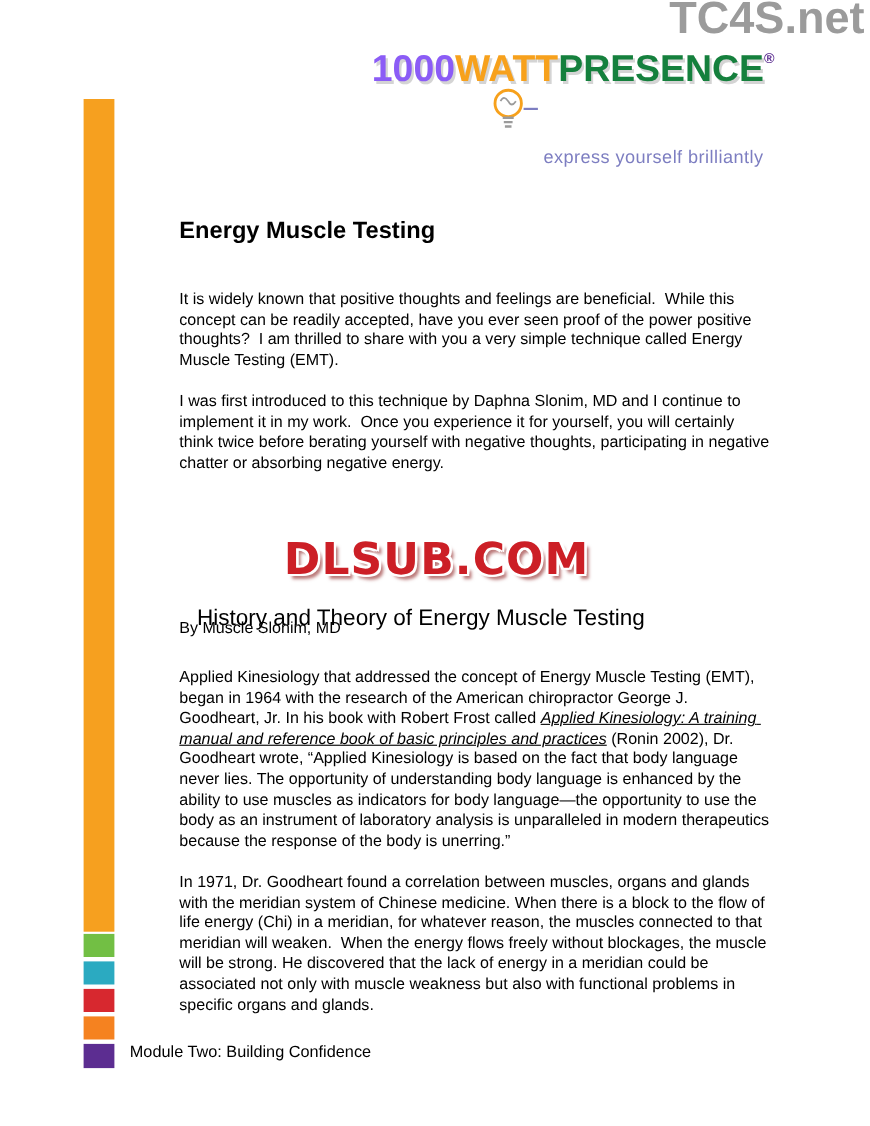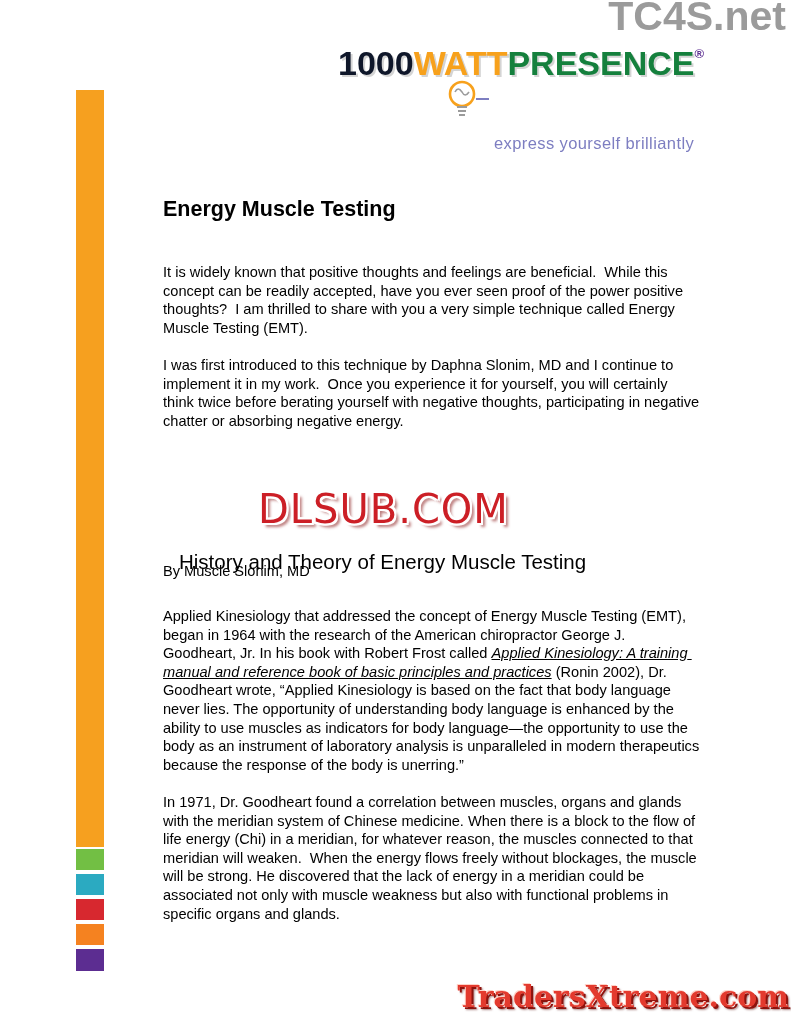--- a/index.html
+++ b/index.html
@@ -30,37 +30,37 @@
         white-space:pre-wrap}
   .p1{top:263px}.p2{top:356px}.p3{top:449px}
   .section-title{position:absolute;left:163px;top:534px;font-size:20.5px;font-weight:400;margin:16px}
   .byline{position:absolute;left:163px;top:563px;font-size:14.6px}
   .p4{top:607px}.p5{top:793px}
   .book-title{font-style:italic;text-decoration:underline}
   .footer-module{position:absolute;left:118px;top:949px;font-size:14.8px}
 
   
   .dlsub{position:absolute;left:258px;top:486px;font-family:"DejaVu Sans",sans-serif;
-         font-weight:400;font-size:40px;letter-spacing:1px;
+         font-weight:700;font-size:40px;letter-spacing:1px;
          text-shadow:-2px -2px 0 #fff,-2px 2px 0 #fff,2px -2px 0 #fff,2px 2px 0 #fff,
                      -2px 0 0 #fff,2px 0 0 #fff,0 -2px 0 #fff,0 2px 0 #fff,
                      4px 4px 3px rgba(130,10,10,.55)}
   .traders{position:absolute;right:2px;top:979px;font-family:"DejaVu Serif",serif;
            font-weight:700;font-size:30px;
            text-shadow:-1px -1px 0 #ffd2c8,2px 2px 0 #8d120d,3px 3px 2px rgba(90,10,8,.5)}
 </style>
 </head>
 <body>
 
 <div class="page">
 
   <div class="tc4s" style="color: rgb(155, 155, 155);">TC4S.net</div>
 
   <div class="logo">
-    <div class="logo-text"><span style="color: #0f172a;">1000</span><span style="color: rgb(247, 161, 28);">WATT</span><span style="color: #15803d;">PRESENCE</span><span class="logo-reg" style="color: rgb(92, 46, 145);">®</span></div>
+    <div class="logo-text"><span style="color: #8b5cf6;">1000</span><span style="color: rgb(247, 161, 28);">WATT</span><span style="color: #15803d;">PRESENCE</span><span class="logo-reg" style="color: rgb(92, 46, 145);">®</span></div>
     <svg class="bulb" width="36" height="42" viewBox="0 0 36 42">
       <circle cx="18" cy="15" r="12" fill="none" stroke="#F7A11C" stroke-width="2.6"></circle>
       <path d="M11 13 q3 -6 7 0 q3 6 7 0" fill="none" stroke="#9B9B9B" stroke-width="1.6"></path>
       <path d="M13 28 h10 M14 32 h8 M15 36 h6" stroke="#9B9B9B" stroke-width="2.2" fill="none"></path>
     </svg>
     <span class="tag-dash" style="background: rgb(125, 126, 193);"></span>
     <span class="tagline" style="color: rgb(125, 126, 193); margin-top: 45px;">express yourself brilliantly</span>
   </div>
 
   <div class="bar-main" style="background: rgb(246, 160, 31);"></div>
@@ -77,16 +77,16 @@
 
   <div class="dlsub" style="color: rgb(204, 31, 38);">DLSUB.COM</div>
 
   <h2 class="section-title">History and Theory of Energy Muscle Testing</h2>
   <div class="byline">By Muscle Slonim, MD</div>
 
   <p class="para p4"><span>Applied Kinesiology that addressed the concept of Energy Muscle Testing (EMT), began in 1964 with the research of the American chiropractor George J. Goodheart, Jr. In his book with Robert Frost called </span><span class="book-title">Applied Kinesiology: A training manual and reference book of basic principles and practices</span><span> (Ronin 2002), Dr. Goodheart wrote, “Applied Kinesiology is based on the fact that body language never lies. The opportunity of understanding body language is enhanced by the ability to use muscles as indicators for body language—the opportunity to use the body as an instrument of laboratory analysis is unparalleled in modern therapeutics because the response of the body is unerring.”</span></p>
 
   <p class="para p5">In 1971, Dr. Goodheart found a correlation between muscles, organs and glands with the meridian system of Chinese medicine. When there is a block to the flow of life energy (Chi) in a meridian, for whatever reason, the muscles connected to that meridian will weaken.  When the energy flows freely without blockages, the muscle will be strong. He discovered that the lack of energy in a meridian could be associated not only with muscle weakness but also with functional problems in specific organs and glands.</p>
 
+  <div class="footer-module">Module Two: Building Confidence</div>
 
-  <div class="traders" style="color: rgb(227, 58, 46);">TradersXtreme.com</div>
 
 </div>
 
 </body></html>

